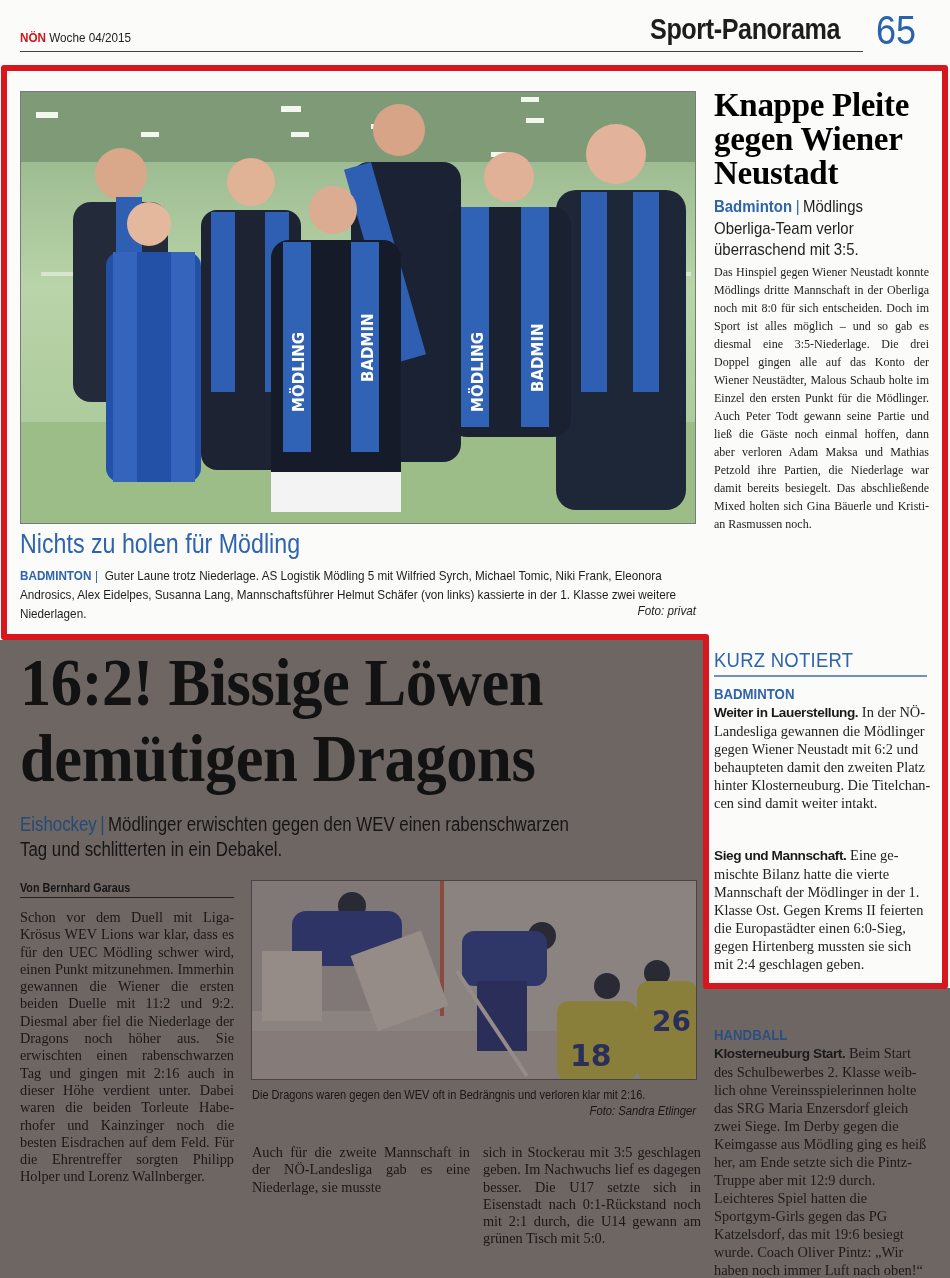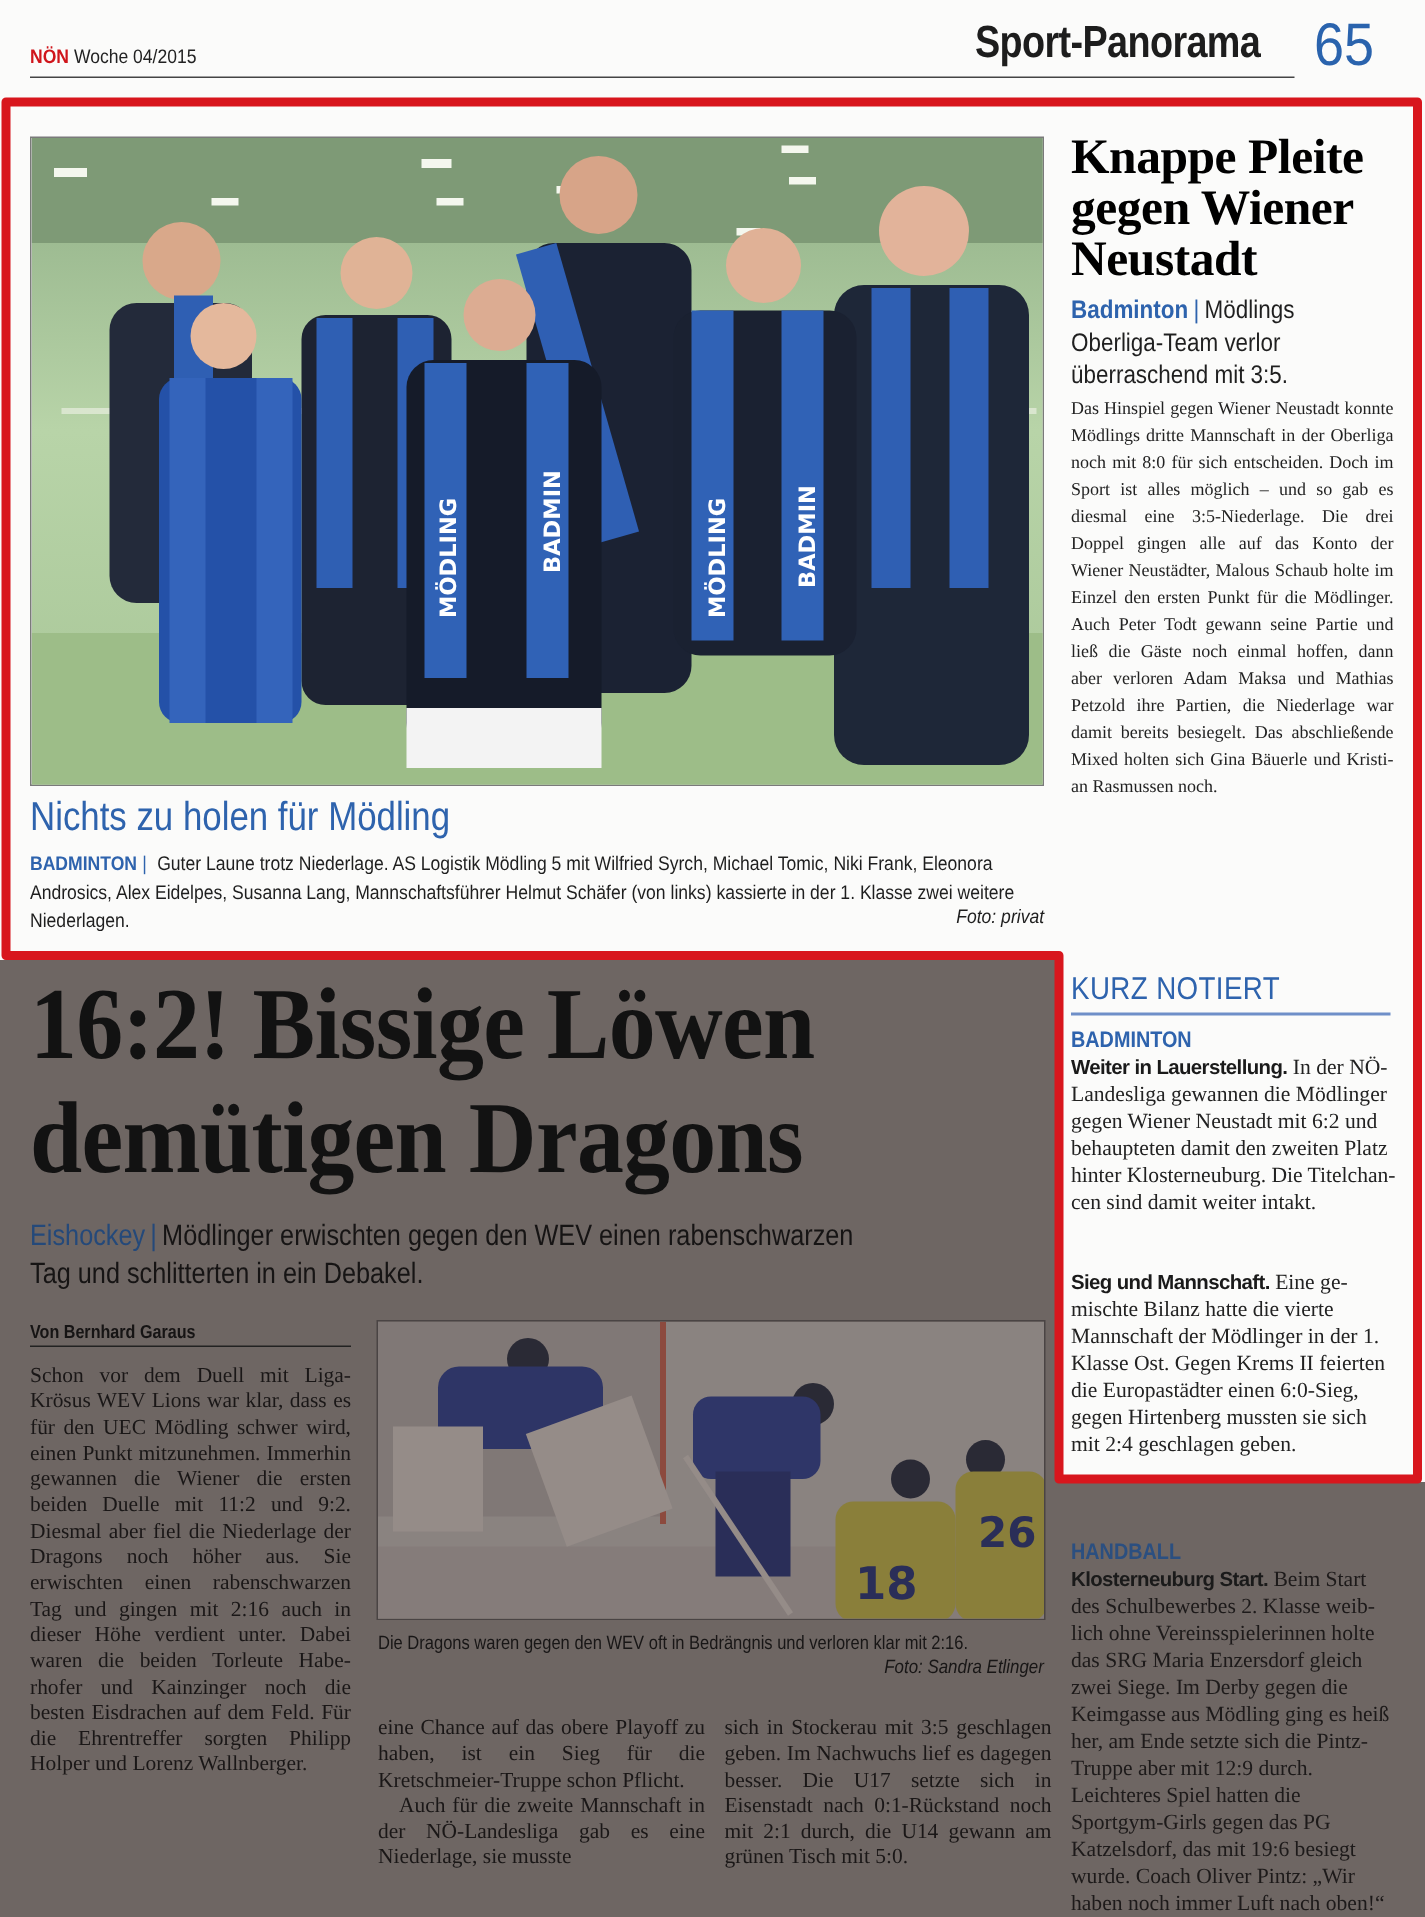--- a/index.html
+++ b/index.html
@@ -186,21 +186,20 @@
 <div class="hockey-deck">
   <span class="kicker">Eishockey</span><span class="sep">|</span><span>Mödlinger erwischten gegen den WEV einen rabenschwarzen Tag und schlitterten in ein Debakel.</span>
 </div>
 <div class="byline">Von Bernhard Garaus</div>
 <div class="byline-rule"></div>
 
 <div class="col col1">
   <p>Schon vor dem Duell mit Liga-Krösus WEV Lions war klar, dass es für den UEC Mödling schwer wird, einen Punkt mitzuneh­men. Immerhin gewannen die Wiener die ersten beiden Duelle mit 11:2 und 9:2. Diesmal aber fiel die Niederlage der Dragons noch höher aus. Sie erwischten einen rabenschwarzen Tag und gingen mit 2:16 auch in dieser Höhe verdient unter. Dabei wa­ren die beiden Torleute Habe­rhofer und Kainzinger noch die besten Eisdrachen auf dem Feld. Für die Ehrentreffer sorgten Phi­lipp Holper und Lorenz Walln­berger.</p>
 </div>
 <div class="col col2">
-  <p>eine Chance auf das obere Play­off zu haben, ist ein Sieg für die Kretschmeier-Truppe schon Pflicht.</p>
   <p>Auch für die zweite Mann­schaft in der NÖ-Landesliga gab es eine Niederlage, sie musste</p>
 </div>
 <div class="col col3">
   <p>sich in Stockerau mit 3:5 ge­schlagen geben. Im Nachwuchs lief es dagegen besser. Die U17 setzte sich in Eisenstadt nach 0:1-Rückstand noch mit 2:1 durch, die U14 gewann am grü­nen Tisch mit 5:0.</p>
 </div>
 
 <div class="photo2">
   <svg width="446" height="200" viewBox="0 0 446 200">
     <rect width="446" height="200" fill="#8a8380"></rect>
     <rect y="150" width="446" height="50" fill="#857c7a"></rect>

